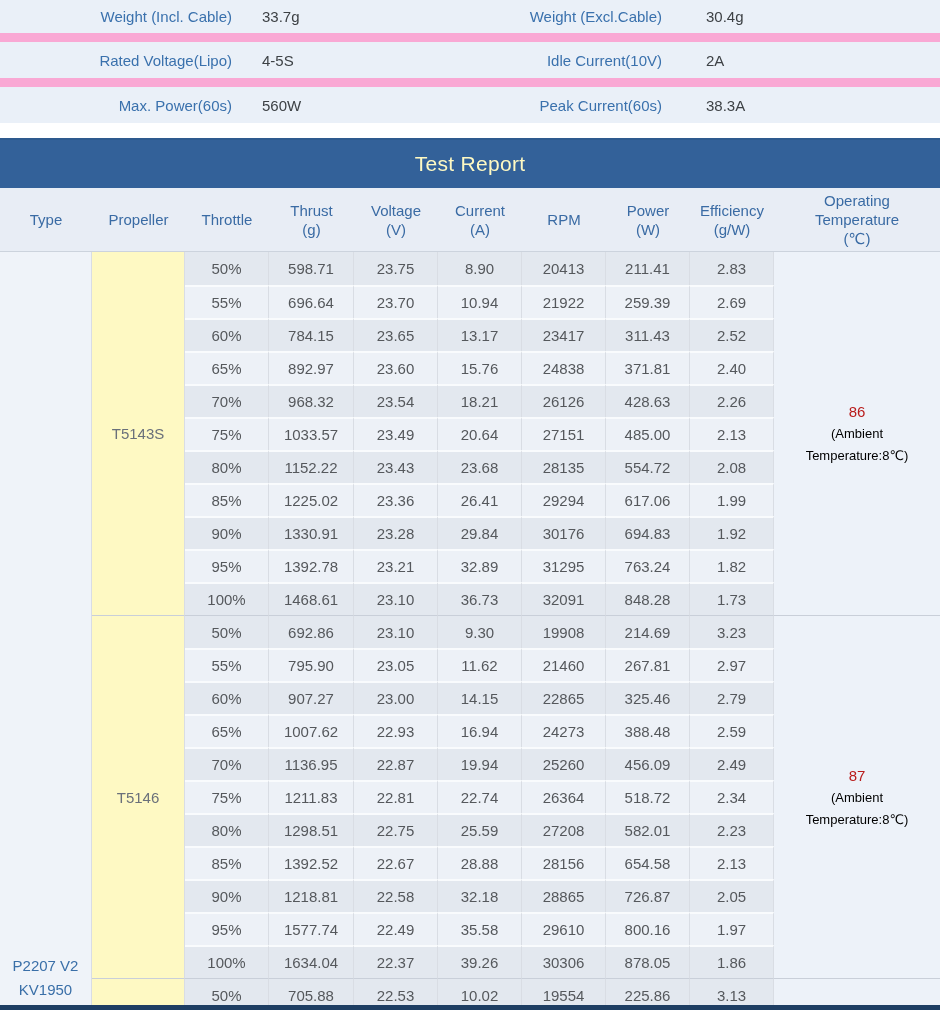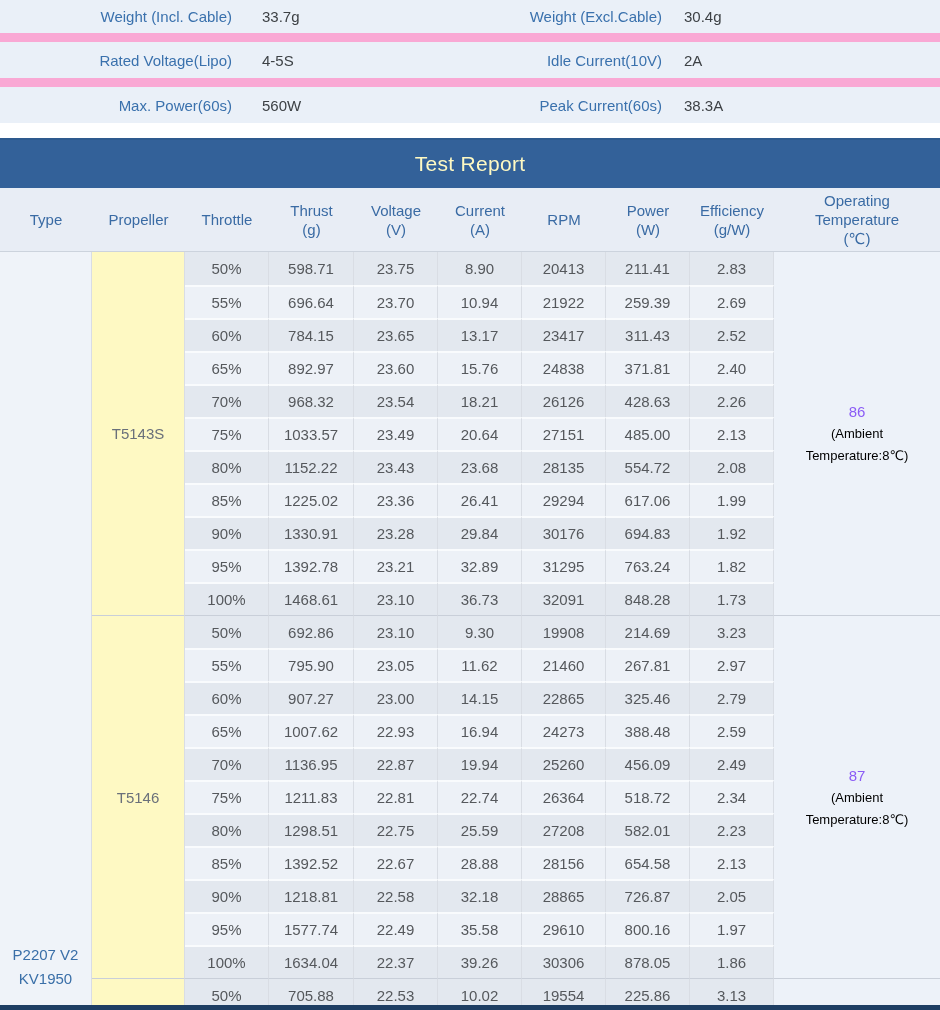--- a/index.html
+++ b/index.html
@@ -6,44 +6,44 @@
   html,body { width:940px; height:1010px; overflow:hidden; background:#fff;
     font-family:"Liberation Sans","DejaVu Sans",sans-serif; position:relative; }
 
   
   .specs { background:#f9a8d4; }
   .spec-row { display:grid; grid-template-columns:232px 198px 232px 1fr;
     align-items:center; background:#eaf0f8; height:36px; margin-bottom:9px; }
   .spec-row.first { height:33px; }
   .spec-label { text-align:right; color:#3a71ad; font-size:15px; }
   .spec-value { text-align:left; color:#3d4145; font-size:15px; padding-left:30px; }
-  .spec-value.v2 { padding-left:22px; }
+  .spec-value.v2 { padding-left:44px; }
 
   
   .report-bar { margin-top:15px; height:50px; background:#336199;
     border-top:2px solid #2e5a8e; display:flex; align-items:center;
     justify-content:center; color:#fef9c3; font-size:21px; letter-spacing:0.3px; }
 
   
   table { width:940px; border-collapse:separate; border-spacing:0; table-layout:fixed; }
   thead th { height:64px; background:#e8edf5; color:#3a6ba4; font-weight:normal;
     font-size:15px; line-height:19px; vertical-align:middle; text-align:center;
     border-bottom:1px solid #ccd3dd; }
   tbody td { height:33px; padding:0; text-align:center; vertical-align:middle;
     font-size:15px; color:#55585c; }
   td.data { border-right:1px solid #d9dde4; border-top:2px solid #f9fbfd; }
   tr.dark td.data { background:#e3e8ef; }
   tr.light td.data { background:#edf1f7; }
   td.cell-type { background:#eff3f9; border-right:1px solid #d9dde4;
-    vertical-align:bottom; color:#3a6fa8; line-height:24px; padding-bottom:20px;
+    vertical-align:bottom; color:#3a6fa8; line-height:24px; padding-bottom:9px;
     font-size:15px; }
   td.cell-propeller { background:#fef9c3; border-right:1px solid #d9dde4;
     color:#6a707a; }
   td.cell-temp { background:#edf2f9; }
-  .temp-val { color:#8b5cf6; font-size:15px; line-height:23px; }
+  .temp-val { color:#b91c1c; font-size:15px; line-height:23px; }
   .temp-note { color:#000000; font-size:13px; line-height:22px; }
   tr.group-start td { border-top:1px solid #c9cfd9; }
   tr.first-row td { border-top:none; }
 
   
   .bottom-strip { position:absolute; left:0; bottom:0; width:940px; height:5px;
     background:#1e3e63; }
 </style>
 </head>
 <body>

